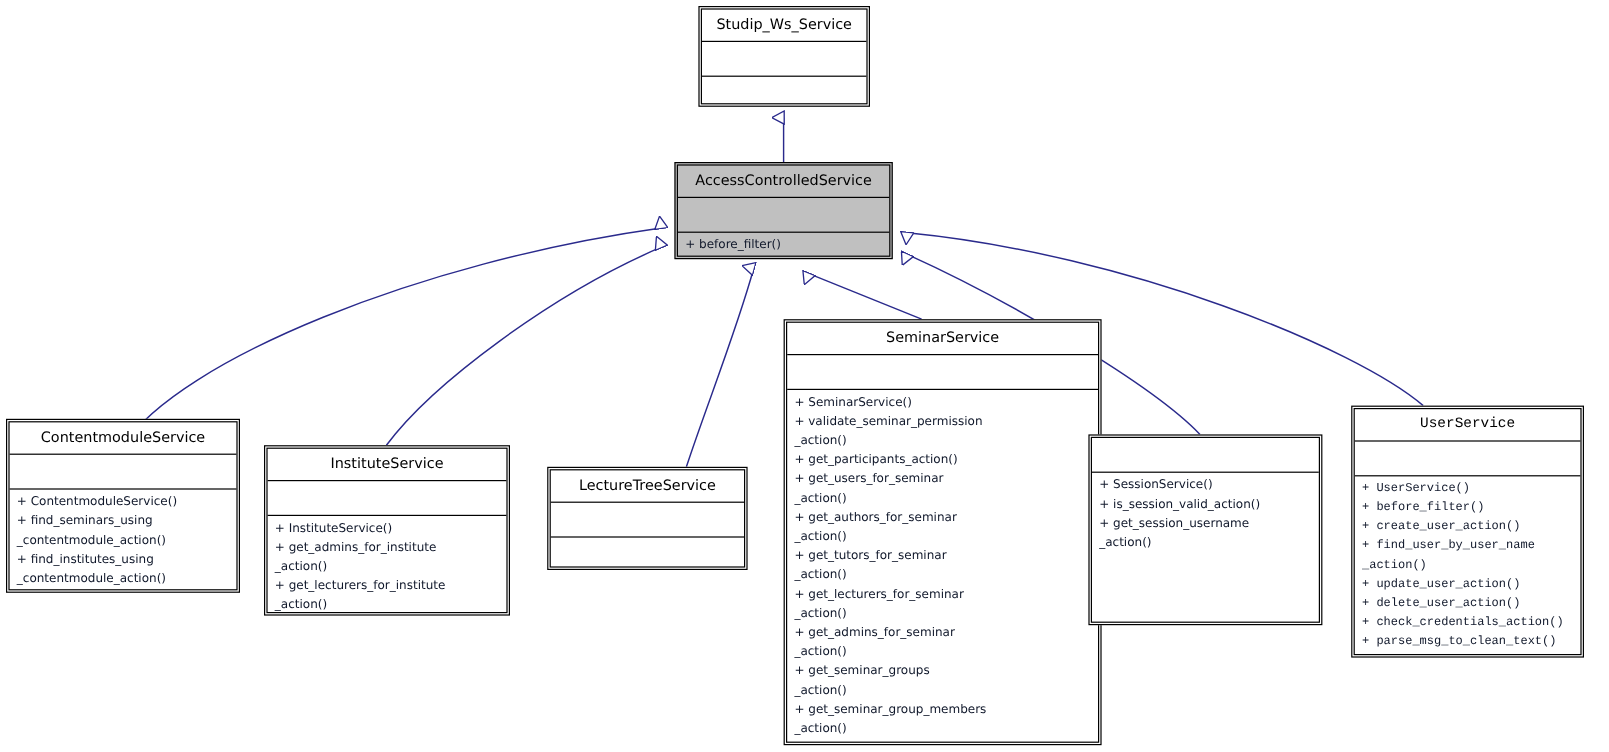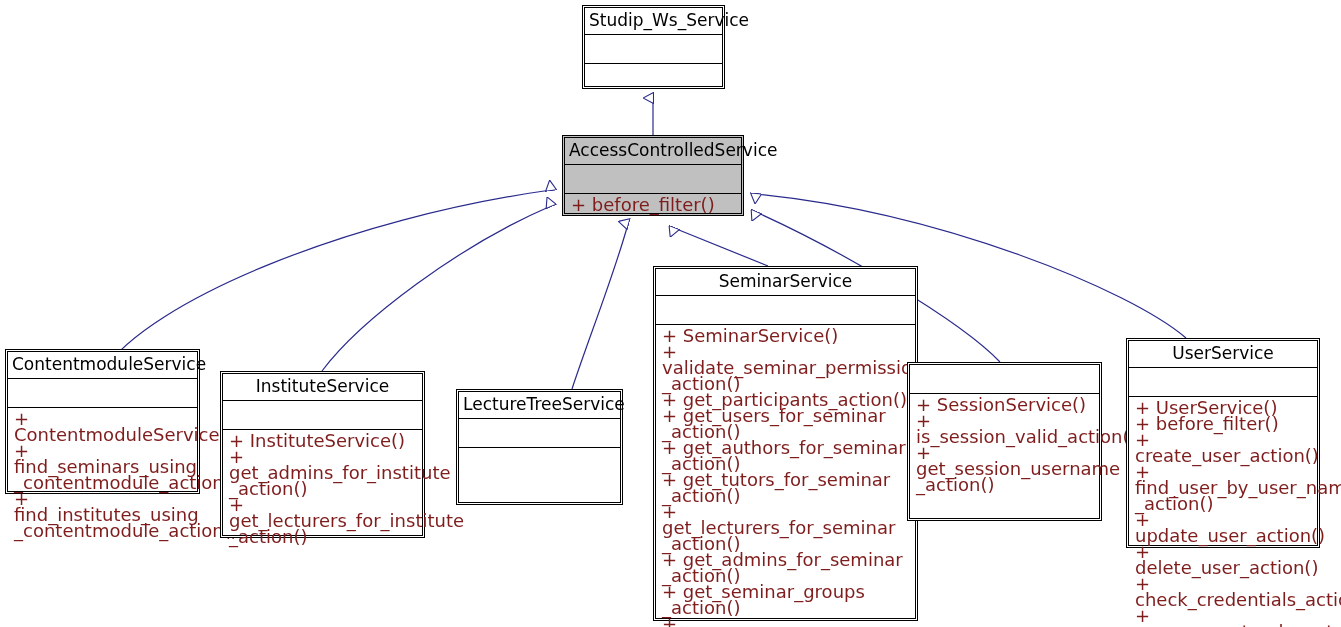--- a/index.html
+++ b/index.html
@@ -41,40 +41,40 @@
     box-sizing: border-box;
     border: 1px solid #000000;
     width: 100%;
     height: 100%;
     display: flex;
     flex-direction: column;
     background: transparent;
   }
   .uml-name {
     text-align: center;
-    font-size: 17px;
+    font-size: 12px;
     line-height: 15px;
     color: #000000;
     padding: 5px 4px 6px 4px;
     border-bottom: 1px solid #000000;
     white-space: nowrap;
   }
   .uml-attrs {
     border-bottom: 1px solid #000000;
     min-height: 20px;
     padding: 4px 4px;
   }
   .uml-ops {
     padding: 3px 4px 4px 6px;
     flex: 1 1 auto;
   }
   .uml-ops .op {
-    font-size: 18px;
+    font-size: 10px;
     line-height: 16px;
-    color: #7f1d1d;
+    color: #0f172a;
     white-space: pre-wrap;
     text-indent: 0;
   }
 </style>
 </head>
 <body>
 
 <div id="diagram">
 
   <svg id="edges" viewBox="0 0 1341 627" xmlns="http://www.w3.org/2000/svg">
@@ -124,35 +124,35 @@
       <div class="uml-ops">
         <div class="op">+ ContentmoduleService()</div>
         <div class="op">+ find_seminars_using
 _contentmodule_action()</div>
         <div class="op">+ find_institutes_using
 _contentmodule_action()</div>
       </div>
     </div>
   </div>
 
-  <div class="uml-class" style="left:220px; top:371px; width:205px; height:167px;">
+  <div class="uml-class" style="left:220px; top:371px; width:205px; height:142px;">
     <div class="uml-inner">
       <div class="uml-name">InstituteService</div>
       <div class="uml-attrs"></div>
       <div class="uml-ops">
         <div class="op">+ InstituteService()</div>
         <div class="op">+ get_admins_for_institute
 _action()</div>
         <div class="op">+ get_lecturers_for_institute
 _action()</div>
       </div>
     </div>
   </div>
 
-  <div class="uml-class" style="left:456px; top:389px; width:167px; height:116px;">
+  <div class="uml-class" style="left:456px; top:389px; width:167px; height:86px;">
     <div class="uml-inner">
       <div class="uml-name">LectureTreeService</div>
       <div class="uml-attrs"></div>
     </div>
   </div>
 
   <div class="uml-class" style="left:653px; top:266px; width:265px; height:355px;">
     <div class="uml-inner">
       <div class="uml-name">SeminarService</div>
       <div class="uml-attrs"></div>
@@ -184,21 +184,21 @@
       <div class="uml-attrs"></div>
       <div class="uml-ops">
         <div class="op">+ SessionService()</div>
         <div class="op">+ is_session_valid_action()</div>
         <div class="op">+ get_session_username
 _action()</div>
       </div>
     </div>
   </div>
 
-  <div class="uml-class" style="left:1126px; top:338px; width:194px; height:210px;">
+  <div class="uml-class" style="left:1126px; top:338px; width:194px; height:210px;font-family:Liberation Mono, monospace;">
     <div class="uml-inner">
       <div class="uml-name">UserService</div>
       <div class="uml-attrs"></div>
       <div class="uml-ops">
         <div class="op">+ UserService()</div>
         <div class="op">+ before_filter()</div>
         <div class="op">+ create_user_action()</div>
         <div class="op">+ find_user_by_user_name
 _action()</div>
         <div class="op">+ update_user_action()</div>

